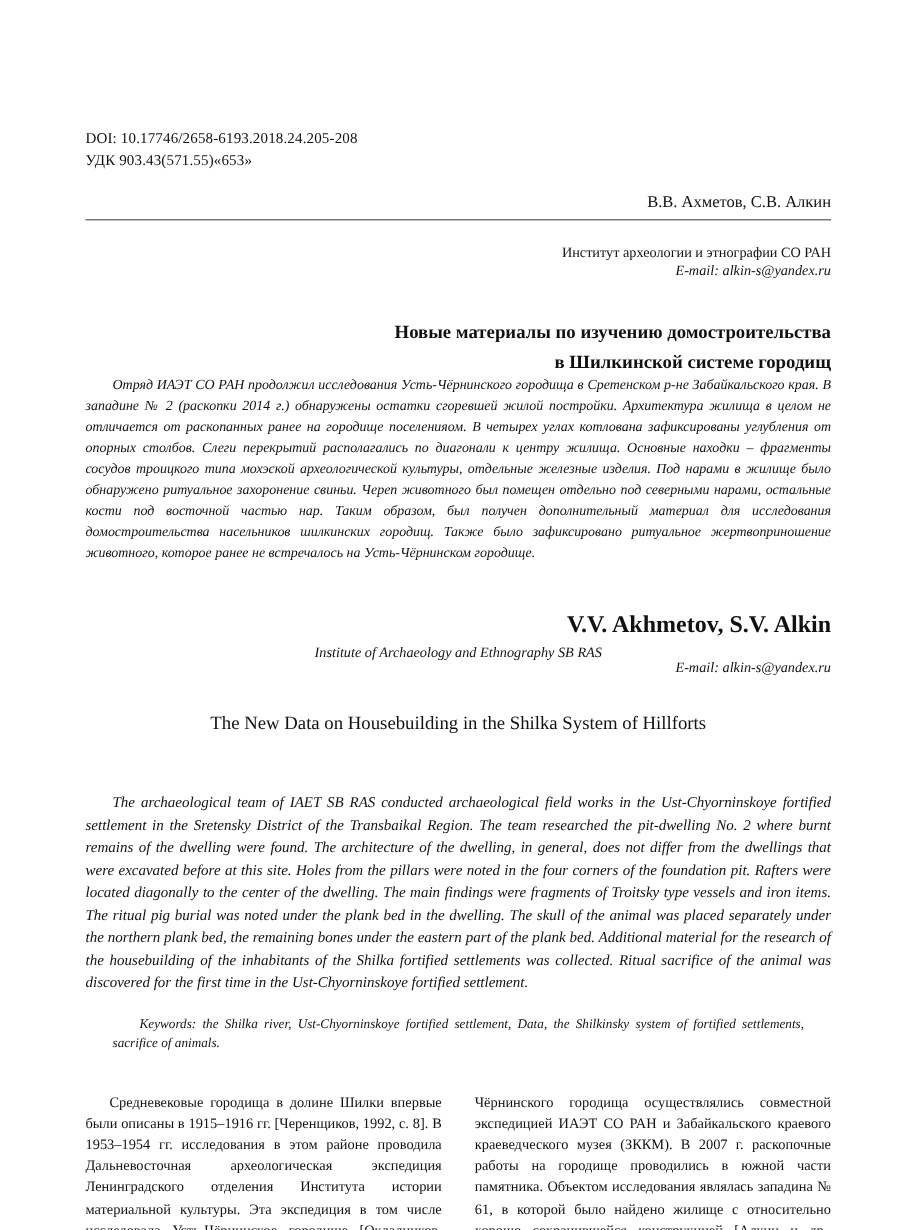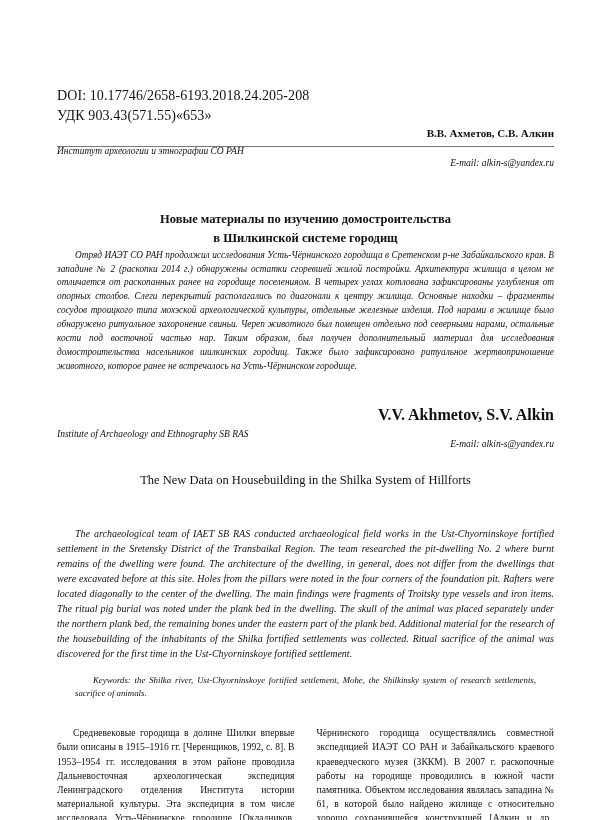--- a/index.html
+++ b/index.html
@@ -24,47 +24,47 @@
   }
   .top-rule {
     position: absolute;
     left: 57px;
     right: 57px;
     top: 60px;
     border-top: 1px solid #777;
   }
   .ident {
     margin-top: 86px;
-    font-size: 14px;
+    font-size: 10px;
     line-height: 1.45;
     letter-spacing: 0.1px;
   }
   .ident div { white-space: nowrap; }
 
   .authors-ru {
+    margin-top: 14px;
     text-align: right;
-    font-weight: bold;
+    font-weight: normal;
     font-size: 11px;
   }
   .affil-ru {
-    margin-top: 5px;
-    text-align: left;
-    font-style: italic;
+    margin-top: 21px;
+    text-align: right;
     font-size: 9.5px;
     line-height: 1.5;
   }
   .email-ru {
     text-align: right;
     font-style: italic;
     font-size: 9.5px;
   }
 
   .title-ru {
-    margin-top: 42px;
-    text-align: center;
+    margin-top: 26px;
+    text-align: right;
     font-weight: bold;
     font-size: 12.5px;
     line-height: 1.55;
   }
 
   .abstract-ru {
     font-style: italic;
     font-size: 9.3px;
     line-height: 1.5;
     text-align: justify;
@@ -82,21 +82,21 @@
   }
 
   .authors-en {
     margin-top: 32px;
     text-align: right;
     font-weight: bold;
     font-size: 16px;
   }
   .affil-en {
     margin-top: 5px;
-    text-align: left;
+    text-align: center;
     font-style: italic;
     font-size: 9.5px;
   }
   .email-en {
     text-align: right;
     font-style: italic;
     font-size: 9.5px;
   }
 
   .title-en {
@@ -165,21 +165,21 @@
 
   <div class="abstract-ru">Отряд ИАЭТ СО РАН продолжил исследования Усть-Чёрнинского городища в Сретенском р-не Забайкальского края. В западине № 2 (раскопки 2014 г.) обнаружены остатки сгоревшей жилой постройки. Архитектура жилища в целом не отличается от раскопанных ранее на городище поселенияом. В четырех углах котлована зафиксированы углубления от опорных столбов. Слеги перекрытий располагались по диагонали к центру жилища. Основные находки – фрагменты сосудов троицкого типа мохэской археологической культуры, отдельные железные изделия. Под нарами в жилище было обнаружено ритуальное захоронение свиньи. Череп животного был помещен отдельно под северными нарами, остальные кости под восточной частью нар. Таким образом, был получен  дополнительный материал для исследования домостроительства насельников шилкинских городищ. Также было зафиксировано ритуальное жертвоприношение животного, которое ранее не встречалось на Усть-Чёрнинском городище.</div>
 
   <div class="authors-en">V.V. Akhmetov, S.V. Alkin</div>
   <div class="affil-en">Institute of Archaeology and Ethnography SB RAS</div>
   <div class="email-en">E-mail: alkin-s@yandex.ru</div>
 
   <div class="title-en">The New Data on Housebuilding in the Shilka System of Hillforts</div>
 
   <div class="abstract-en">The archaeological team of IAET SB RAS conducted archaeological field works in the Ust-Chyorninskoye fortified settlement in the Sretensky District of the Transbaikal Region. The team researched the pit-dwelling No. 2 where burnt remains of the dwelling were found. The architecture of the dwelling, in general, does not differ from the dwellings that were excavated before at this site. Holes from the pillars were noted in the four corners of the foundation pit. Rafters were located diagonally to the center of the dwelling. The main findings were fragments of Troitsky type vessels and iron items. The ritual pig burial was noted under the plank bed in the dwelling. The skull of the animal was placed separately under the northern plank bed, the remaining bones under the eastern part of the plank bed. Additional material for the research of the housebuilding of the inhabitants of the Shilka fortified settlements was collected. Ritual sacrifice of the animal was discovered for the first time in the Ust-Chyorninskoye fortified settlement.</div>
-  <div class="keywords-en">Keywords: the Shilka river, Ust-Chyorninskoye fortified settlement, Mohe, the Shilkinsky system of research settlements, sacrifice of animals.</div>
+  <div class="keywords-en">Keywords: the Shilka river, Ust-Chyorninskoye fortified settlement, Data, the Shilkinsky system of fortified settlements, sacrifice of animals.</div>
 
   <div class="columns">
     <div class="col">
       <p>Средневековые городища в долине Шилки впервые были описаны в 1915–1916 гг. [Черенщиков, 1992, с. 8]. В 1953–1954 гг. исследования в этом районе проводила Дальневосточная археологическая экспедиция Ленинградского отделения Института истории материальной культуры. Эта экспедиция в том числе исследовала Усть-Чёрнинское городище [Окладников, Ларичев, 1999]. В полевые сезоны 2007–2011 гг. исследования Усть-</p>
     </div>
     <div class="col">
       <p class="noindent">Чёрнинского городища осуществлялись совместной экспедицией ИАЭТ СО РАН и Забайкальского краевого краеведческого музея (ЗККМ). В 2007 г. раскопочные работы на городище проводились в южной части памятника. Объектом исследования являлась западина № 61, в которой было найдено жилище с относительно хорошо сохранившейся конструкцией [Алкин и др., 2007]. В 2008 г. была раскопана расположенная рядом с изученной в предыдущем году</p>
     </div>
   </div>
 

